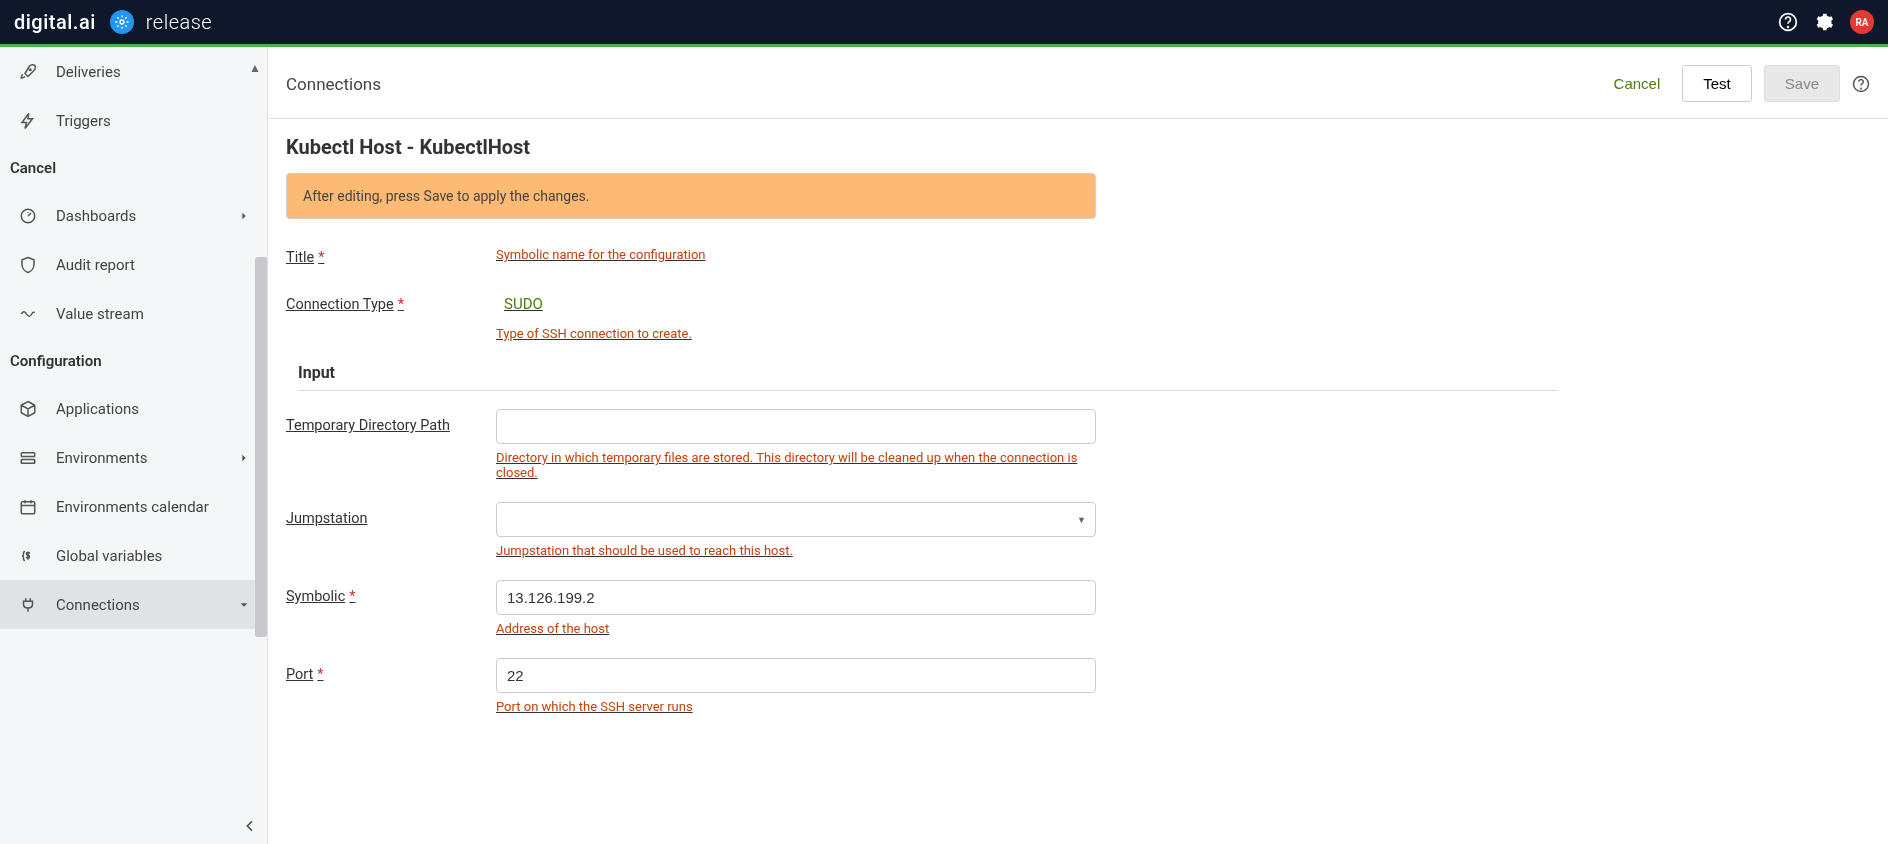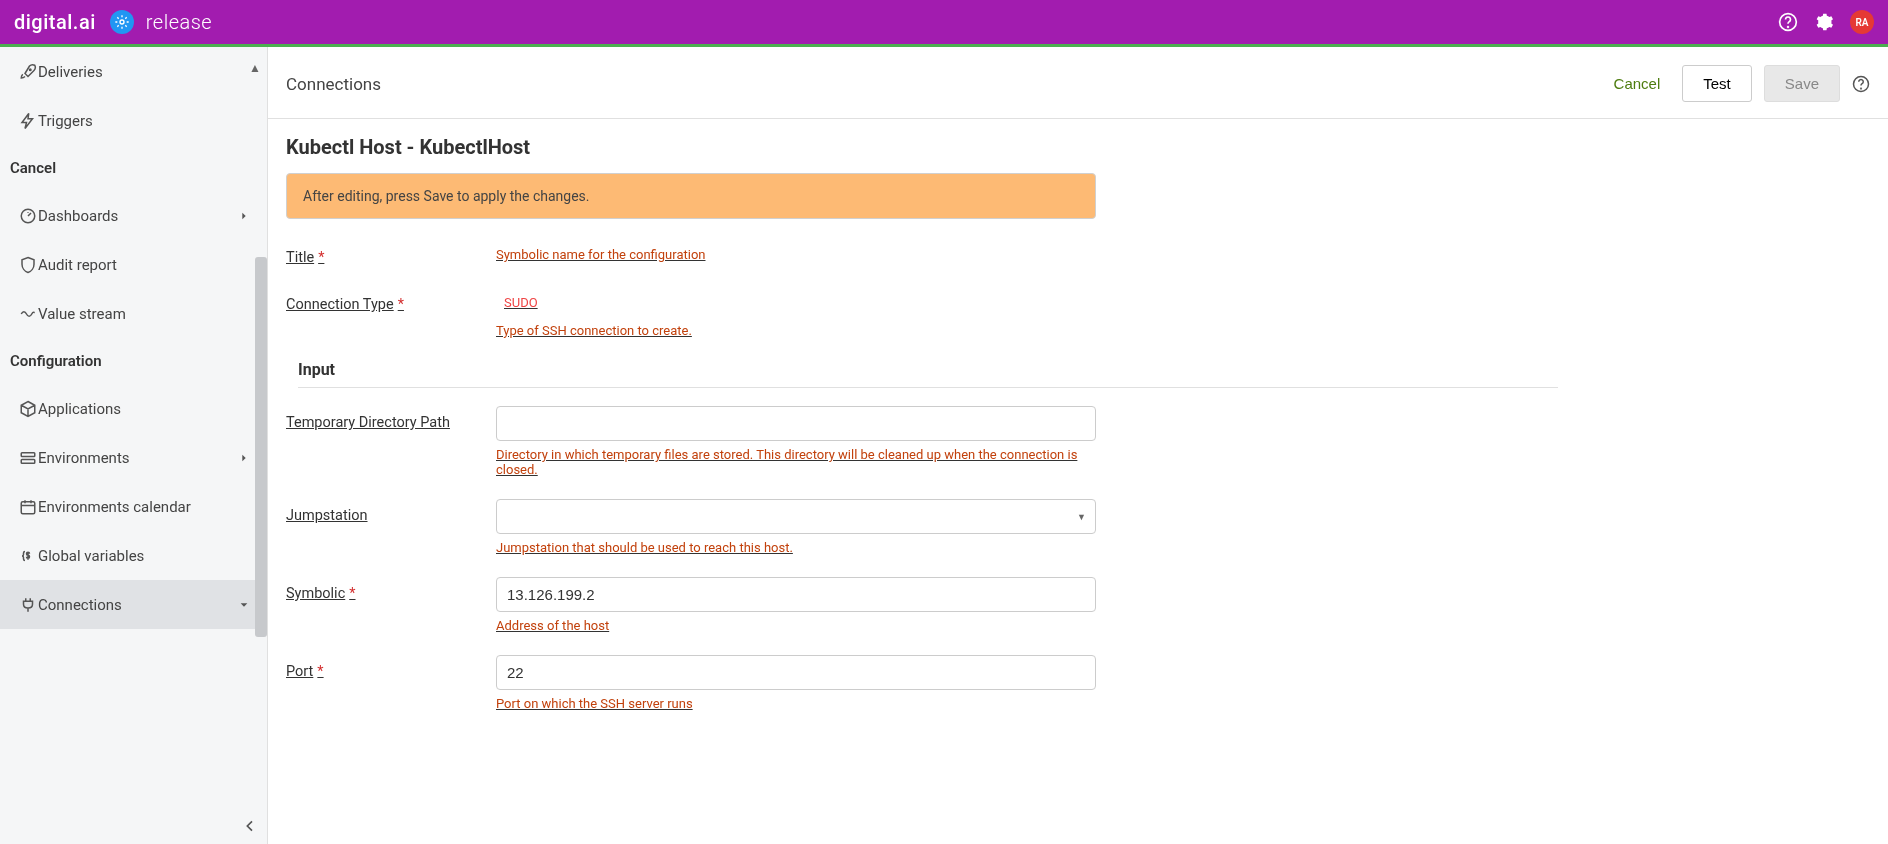--- a/index.html
+++ b/index.html
@@ -1,36 +1,36 @@
 <!DOCTYPE html>
 <html><head>
 <meta charset="utf-8">
 <style>
   * { box-sizing: border-box; margin: 0; padding: 0; }
   body { font-family: -apple-system, BlinkMacSystemFont, "Segoe UI", Roboto, "Helvetica Neue", Arial, sans-serif; background: #fff; color: #333; }
 
   
-  .topbar { height: 44px; background: #a21caf; display: flex; align-items: center; padding: 0 14px; color: #fff; gap: 28px; }
+  .topbar { height: 44px; background: #0f172a; display: flex; align-items: center; padding: 0 14px; color: #fff; gap: 28px; }
   .brand { display: flex; align-items: center; gap: 8px; }
   .brand-logo { display: flex; align-items: center; }
   .brand-icon-circle { width: 24px; height: 24px; border-radius: 50%; background: #2196f3; display: flex; align-items: center; justify-content: center; margin-left: 6px; }
   .brand-release { font-weight: 300; font-size: 20px; letter-spacing: 0.5px; margin-left: 4px; }
   .spacer { flex: 1; }
   .topbar-actions { display: flex; align-items: center; gap: 16px; }
   .avatar { width: 24px; height: 24px; border-radius: 50%; background: #e53935; color: #fff; font-size: 10px; display: flex; align-items: center; justify-content: center; font-weight: 600; }
 
   .green-bar { height: 3px; background: #4caf50; }
 
   
   .layout { display: flex; height: calc(100vh - 47px); }
 
   
   .sidebar { width: 268px; background: #f5f6f7; border-right: 1px solid #e0e0e0; position: relative; overflow-y: auto; }
   .sidebar-scrollbar { position: absolute; right: 0; top: 210px; width: 12px; height: 380px; background: #c7c9cc; border-radius: 3px; }
-  .nav-item { display: flex; align-items: center; padding: 10px 18px; font-size: 15px; color: #444; cursor: pointer; min-height: 49px; }
+  .nav-item { display: flex; align-items: center; padding: 10px 18px; font-size: 15px; color: #444; cursor: pointer; gap: 18px; min-height: 49px; }
   .nav-item.active { background: #e0e2e5; }
   .nav-icon { width: 20px; height: 20px; display: flex; align-items: center; justify-content: center; color: #555; flex-shrink: 0; }
   .nav-item .chev { margin-left: auto; color: #555; }
   .nav-section { padding: 14px 10px; font-size: 15px; color: #333; font-weight: 600; }
   .sidebar-arrow-up { position: absolute; top: 14px; right: 6px; color: #666; font-size: 12px; }
 
   .collapse-btn { position: absolute; bottom: 6px; left: 238px; width: 24px; height: 24px; display: flex; align-items: center; justify-content: center; color: #555; cursor: pointer; }
 
   
   .main { flex: 1; overflow-y: auto; background: #fff; position: relative; }
@@ -47,21 +47,21 @@
 
   .form-row { display: flex; align-items: flex-start; margin-bottom: 22px; max-width: 810px; }
   .form-label { width: 210px; padding-top: 8px; font-size: 14.5px; color: #333; }
   .req { color: #d32f2f; margin-left: 4px; }
   .form-field { flex: 1; }
   .text-input { width: 100%; max-width: 600px; padding: 8px 10px; border: 1px solid #ccc; border-radius: 4px; font-size: 15px; color: #333; }
   .select-input { width: 100%; max-width: 600px; padding: 8px 10px; border: 1px solid #ccc; border-radius: 4px; font-size: 15px; color: #333; appearance: none; position: relative; background: #fff; }
   .select-wrap { position: relative; max-width: 600px; }
   .select-arrow { position: absolute; right: 10px; top: 50%; transform: translateY(-50%); font-size: 9px; color: #666; pointer-events: none; }
   .help { color: #c2410c; font-size: 13px; margin-top: 6px; }
-  .static-value { padding: 7px 8px; font-size: 13px; color: #ef4444; }
+  .static-value { padding: 7px 8px; font-size: 15px; color: #4d7c0f; }
 
   .section-heading { font-size: 16px; font-weight: 700; color: #333; margin: 20px 0 6px 12px; padding-bottom: 8px; border-bottom: 1px solid #e0e0e0; max-width: 1260px; }
 
   .field-group { max-width: 810px; text-decoration: underline; }
   
   svg { display: block; }
 </style>
 </head>
 <body>
 

